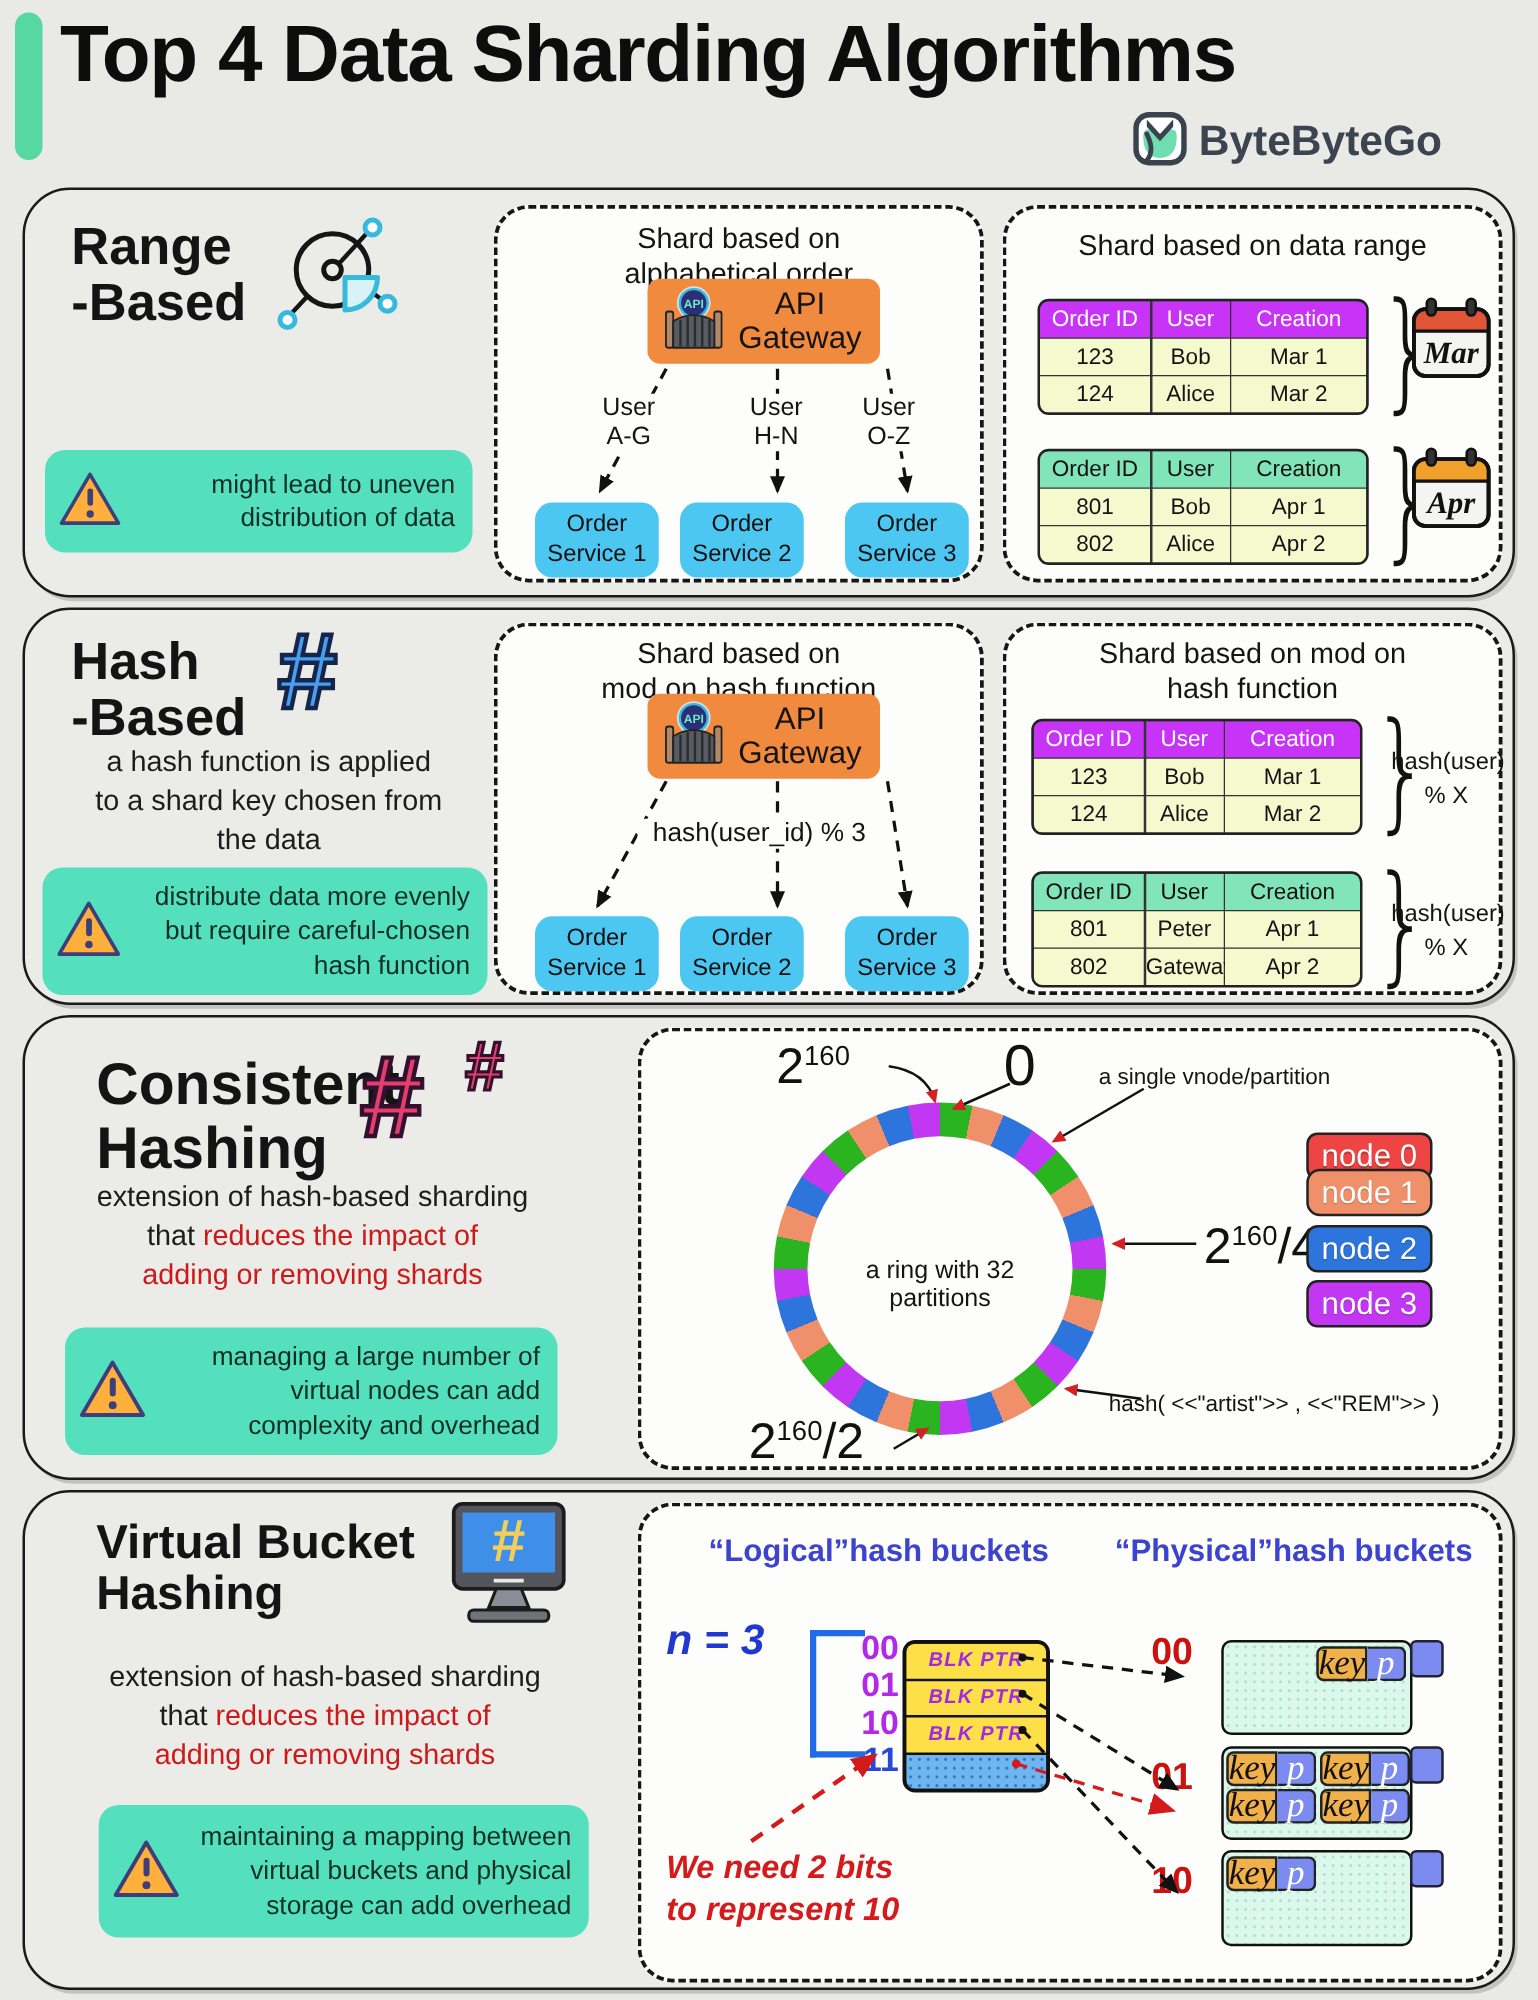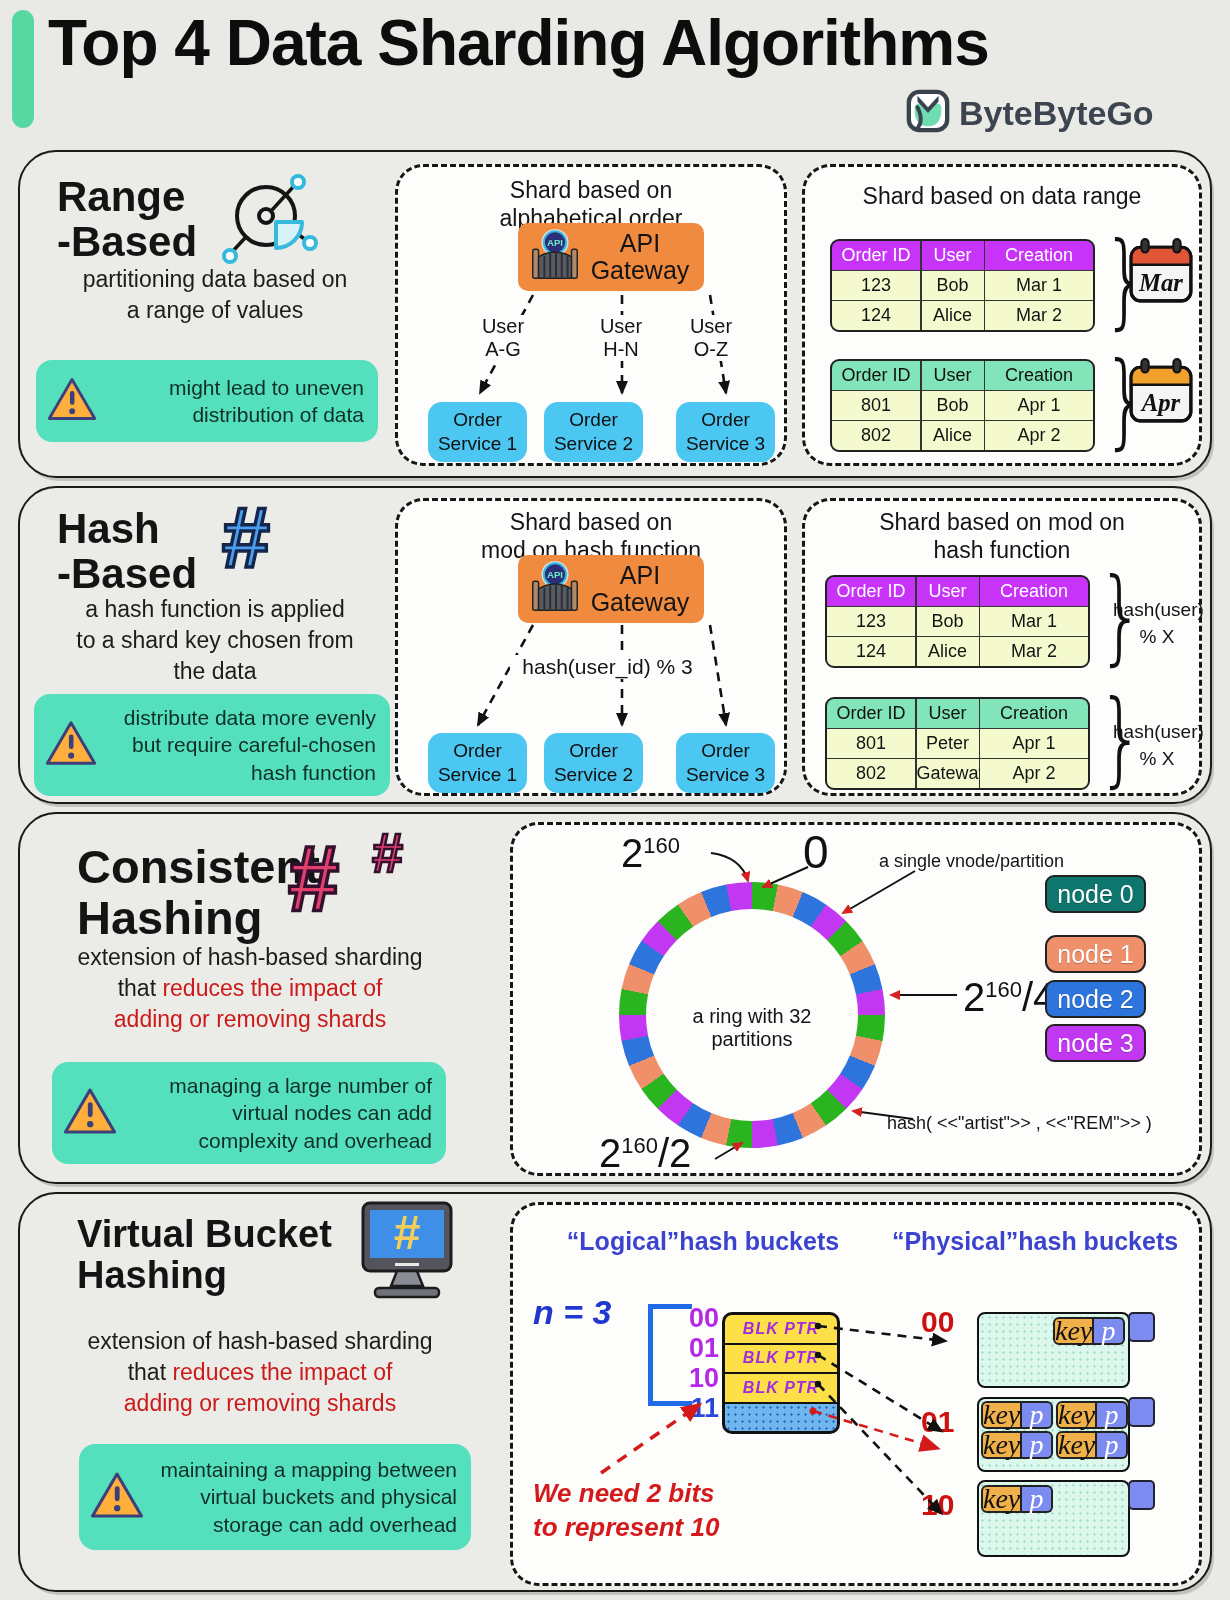--- a/index.html
+++ b/index.html
@@ -101,23 +101,20 @@
         <circle cx="46" cy="46" r="7" fill="none" stroke="#151515" stroke-width="4"></circle>
         <line x1="52" y1="40" x2="74" y2="16" stroke="#151515" stroke-width="3.5"></line>
         <line x1="25" y1="68" x2="12" y2="82" stroke="#151515" stroke-width="3.5"></line>
         <line x1="72" y1="60" x2="86" y2="70" stroke="#151515" stroke-width="3.5"></line>
         <path d="M56 52 L82 52 A26 26 0 0 1 56 78 Z" fill="#d9f2f8" stroke="#35b9dd" stroke-width="4" stroke-linejoin="round"></path>
         <circle cx="78" cy="12" r="6" fill="#fff" stroke="#35b9dd" stroke-width="4"></circle>
         <circle cx="10" cy="86" r="6" fill="#fff" stroke="#35b9dd" stroke-width="4"></circle>
         <circle cx="90" cy="73" r="6" fill="#fff" stroke="#35b9dd" stroke-width="4"></circle>
       </svg>
     </span>
-    <div class="desc" style="left:10px;top:112px;width:370px;">
-      <span>partitioning data based on</span><br><span>a range of values</span>
-    </div>
     <div class="warnbox" style="left:16px;top:208px;width:342px;height:82px;">
       <span class="warn-icon">
         <svg width="52" height="48" viewBox="0 0 64 58">
           <path d="M32 5 L60 53 L4 53 Z" fill="#ffb03c" stroke="#3c3f7a" stroke-width="3.5" stroke-linejoin="round"></path>
           <rect x="29.5" y="19" width="5.5" height="17" rx="2.7" fill="#3c3f7a"></rect>
           <circle cx="32.2" cy="44" r="3.6" fill="#3c3f7a"></circle>
         </svg>
       </span>
       <div class="wtext">
         <span>might lead to uneven</span><br><span>distribution of data</span>
@@ -375,21 +372,21 @@
       <div class="biglbl" style="left:290px;top:0px;font-size:46px;">0</div>
       <div class="smalllbl" style="left:366px;top:26px;">a single vnode/partition</div>
       <div class="biglbl" style="left:450px;top:150px;">
         <span>2</span><sup>160</sup><span>/4</span>
       </div>
       <div class="biglbl" style="left:86px;top:306px;">
         <span>2</span><sup>160</sup><span>/2</span>
       </div>
       <div class="smalllbl" style="left:374px;top:288px;">hash( &lt;&lt;"artist"&gt;&gt; , &lt;&lt;"REM"&gt;&gt; )</div>
 
-      <div class="node-box" style="top: 50px; background: #0f766e;">
+      <div class="node-box" style="top: 81px; background: #ef4444;">
           <span>node 0</span>
         </div>
       <div class="node-box" style="top: 110px; background: rgb(240, 144, 106); border-radius: 11px;">
           <span>node 1</span>
         </div>
       <div class="node-box" style="top: 155px; background: rgb(45, 116, 220);">
           <span>node 2</span>
         </div>
       <div class="node-box" style="top: 199px; background: rgb(194, 56, 242);">
           <span>node 3</span>

